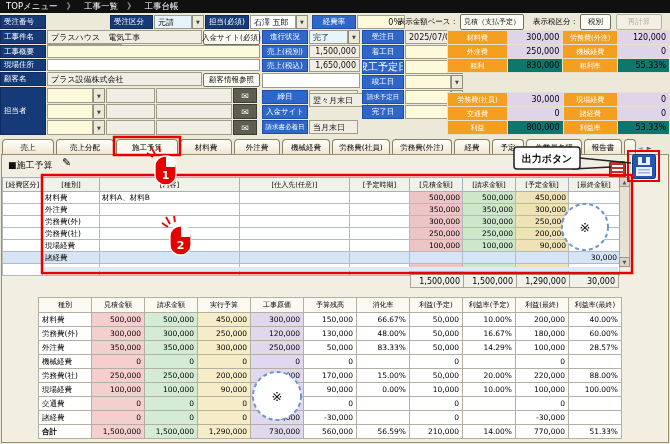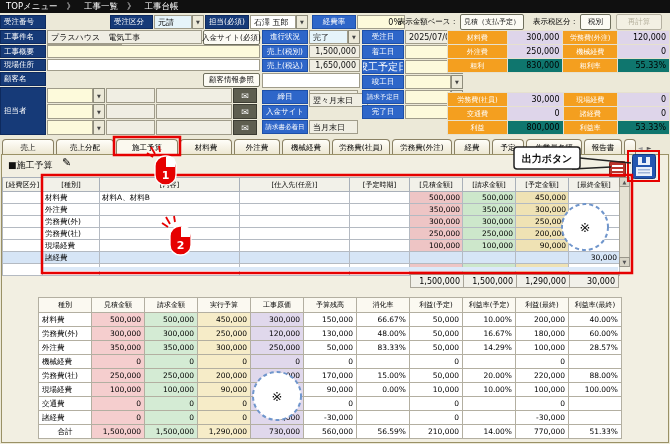--- a/index.html
+++ b/index.html
@@ -45,21 +45,21 @@
   .grid td.g6{background:#eec5c5;}
   .grid td.g7{background:#cde7cb;}
   .grid td.g8{background:#efe2b4;}
   
   .tot{background:#f1f0e9;border:1px solid #a9a599;font-size:8px;display:flex;align-items:center;justify-content:flex-end;padding:0 3px;}
   
   .sum{border-collapse:collapse;table-layout:fixed;width:583px;background:#fff;}
   .sum th{background:#fbf9f1;font-weight:normal;font-size:7px;height:14px;border:1px solid #b3afa1;padding:0;white-space:nowrap;overflow:hidden;}
   .sum td{height:13px;font-size:7.5px;border:1px solid #b3afa1;text-align:right;padding:0 3px;white-space:nowrap;overflow:hidden;}
   .sum td.c1{text-align:left;}
-  .sum tr:last-child td.c1{text-align:center;}
+  .sum tr:last-child td.c1{font-weight:bold;}
   .sum td.c2{background:#f5cece;}
   .sum td.c3{background:#d4ebd4;}
   .sum td.c4{background:#f6ecc8;}
   .sum td.c5{background:#e0d8ec;}
   
   .sb{background:#e6e2d4;border:1px solid #aaa698;}
   .sbb{background:#d8d4c6;border:1px solid #99958a;color:#555;font-size:5px;display:flex;align-items:center;justify-content:center;}
   
   .overlay{left:0;top:0;pointer-events:none;}
   .overlay text{font-family:"DejaVu Sans","Liberation Sans",sans-serif;}
@@ -98,20 +98,21 @@
   <div class="abs lbl-n" style="left:0;top:30px;width:46px;height:14px">工事件名</div>
   <div class="abs val" style="left:47px;top:30px;width:155px;height:14px">プラスハウス　電気工事</div>
   <div class="abs btn" style="left:203px;top:30px;width:57px;height:15px">入金サイト(必須)</div>
 
   <div class="abs lbl-n" style="left:0;top:45px;width:46px;height:13px">工事概要</div>
   <div class="abs val yellow" style="left:47px;top:45px;width:213px;height:13px"></div>
   <div class="abs lbl-n" style="left:0;top:59px;width:46px;height:12px">現場住所</div>
   <div class="abs val white" style="left:47px;top:59px;width:213px;height:12px"></div>
 
   <div class="abs lbl-n" style="left:0;top:72px;width:46px;height:14px">顧客名</div>
+  <div class="abs val" style="left:47px;top:72px;width:155px;height:14px">プラス設備株式会社</div>
   <div class="abs btn" style="left:203px;top:73px;width:57px;height:14px">顧客情報参照</div>
 
   <div class="abs lbl-n" style="left:0;top:87px;width:46px;height:48px">担当者</div>
   <div class="abs val yellow" style="left:47px;top:88px;width:46px;height:15px"></div>
   <div class="abs dd" style="left:93px;top:88px;width:12px;height:15px">▼</div>
   <div class="abs val" style="left:106px;top:88px;width:49px;height:15px"></div>
   <div class="abs val" style="left:156px;top:88px;width:76px;height:15px"></div>
   <div class="abs mailbtn" style="left:233px;top:88px;width:24px;height:15px">
       <span>✉</span>
     </div>

